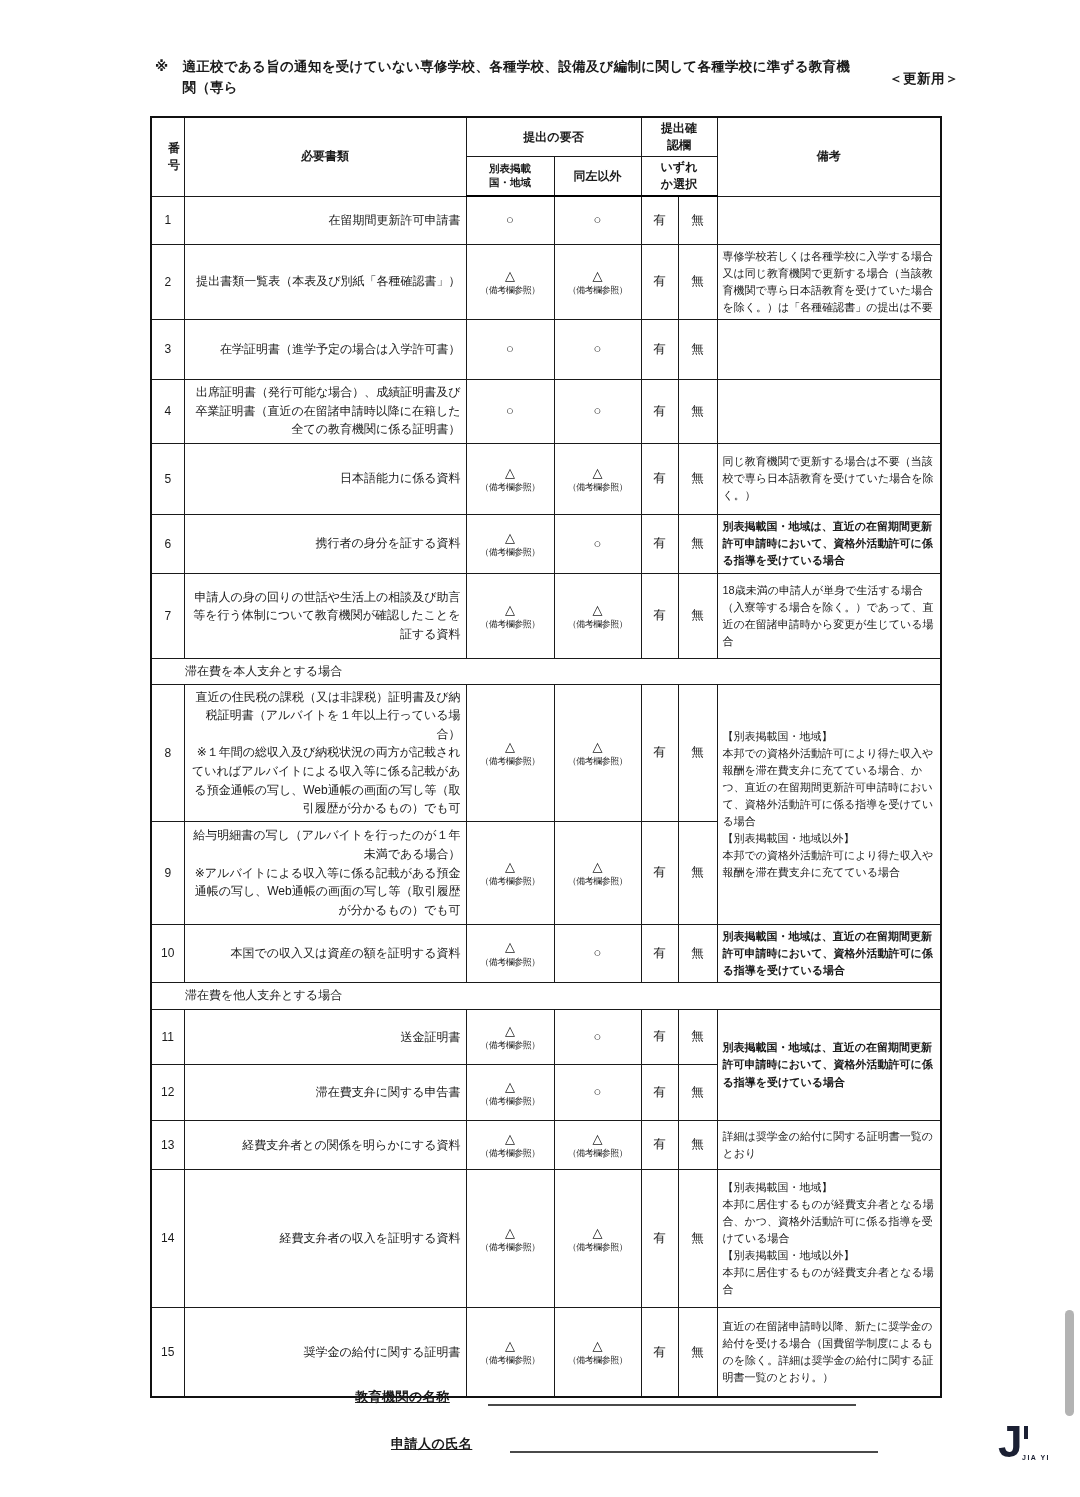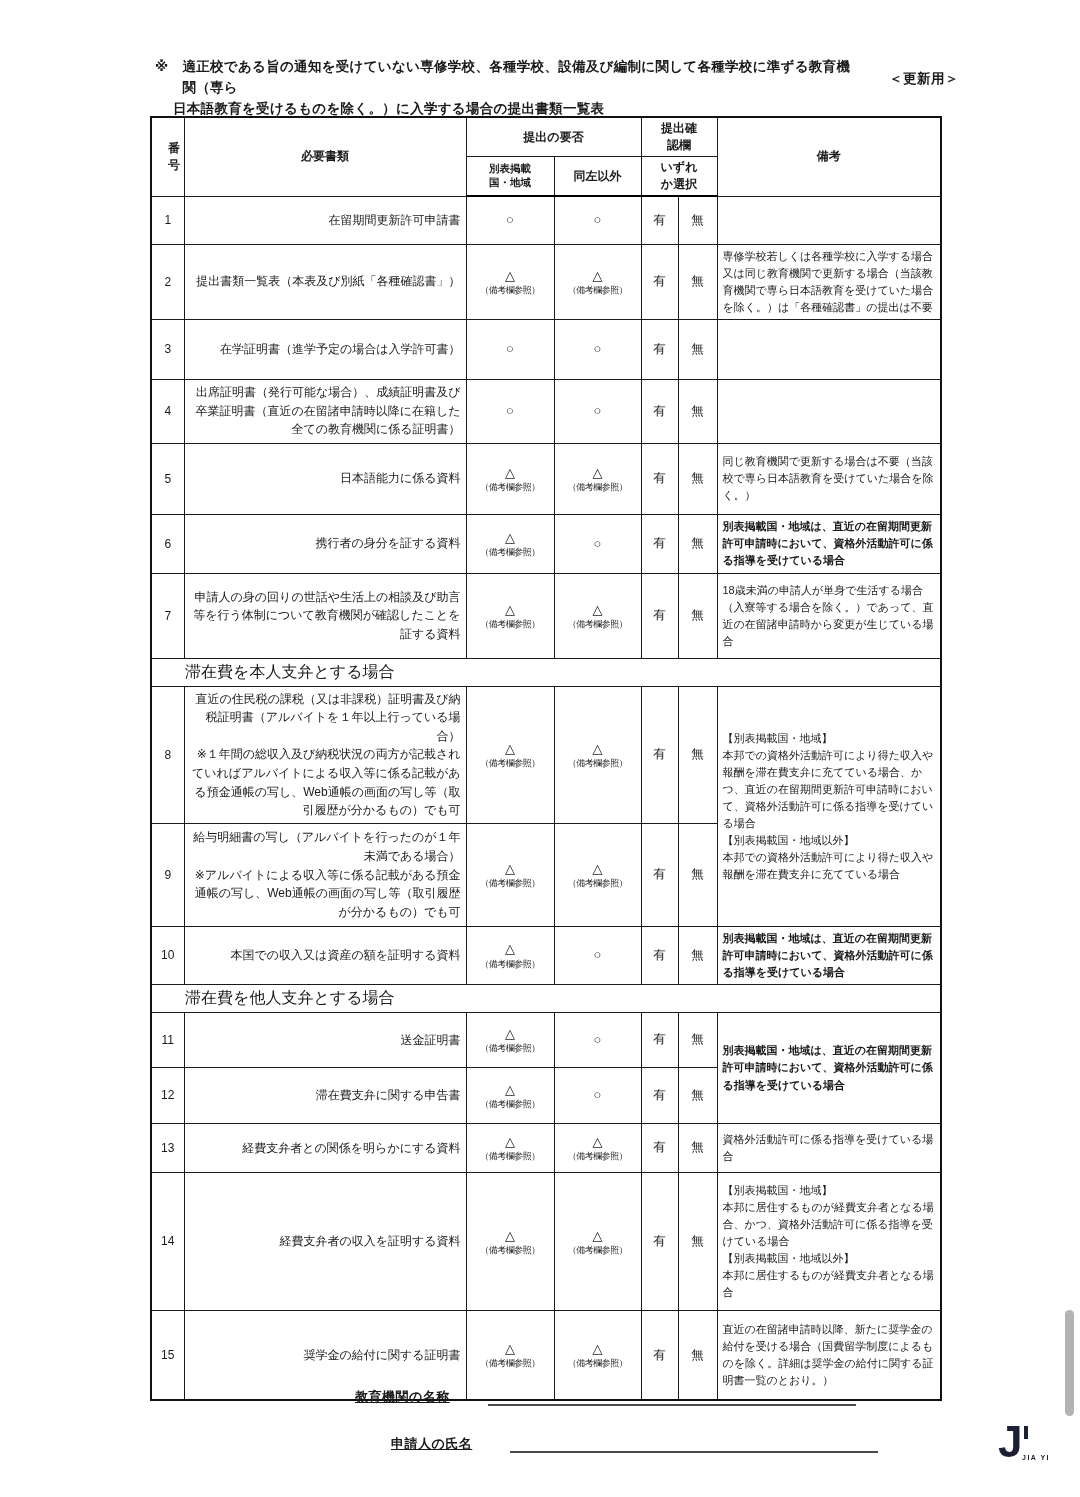--- a/index.html
+++ b/index.html
@@ -30,21 +30,21 @@
   .doc-table thead th{font-weight:bold;font-size:12px;text-align:center;padding:2px 16px;}
   .doc-table thead tr:last-child th{border-bottom:2px solid #000;}
   .cell-num{text-align:center;font-size:12px;}
   .cell-name{text-align:right;font-size:12px;line-height:1.55;white-space:pre-line;padding-left:7px;padding-right:6px;}
   .cell-mark{text-align:center;}
   .cell-mark .sym{font-size:13px;line-height:1.4;}
   .cell-mark .ref{font-size:9px;line-height:1.3;letter-spacing:-0.5px;color:#222;}
   .cell-yn{text-align:center;font-size:12.5px;}
   .cell-remark{text-align:left;font-size:11px;line-height:1.55;white-space:pre-line;padding-left:6px;padding-right:5px;}
   .cell-remark.bold{font-weight:bold;}
-  tr.section-row td{font-size:16px;text-align:left;padding-left:33px;font-weight:normal;}
+  tr.section-row td{font-size:12px;text-align:left;padding-left:33px;font-weight:normal;}
   
   .footer-field{position:absolute;left:355px;width:480px;display:flex;align-items:flex-end;}
   .footer-field .flabel{font-size:13px;font-weight:bold;text-decoration:underline;letter-spacing:.5px;white-space:nowrap;}
   .footer-field .fline{border-bottom:2px solid #4a4a4a;height:16px;margin-left:38px;flex:0 0 368px;}
   #field-school{top:1388px;}
   #field-applicant{top:1435px;padding-left:36px;}
   
   .logo{position:absolute;left:998px;top:1418px;width:60px;height:60px;color:#1b2033;}
   .logo .logo-j{position:absolute;left:0;top:0;font-size:44px;font-weight:800;line-height:48px;letter-spacing:0;}
   .logo .logo-tick{position:absolute;left:26px;top:8px;width:4px;height:13px;background:#1b2033;}
@@ -53,21 +53,20 @@
   .scroll-thumb{position:absolute;right:6px;top:1310px;width:9px;height:106px;background:#b3b3b3;border-radius:5px;}
 </style>
 </head>
 <body>
 
 <div class="title-block">
   <div class="title-line1">
     <span class="title-note-symbol">※</span>
     <span>適正校である旨の通知を受けていない専修学校、各種学校、設備及び編制に関して各種学校に準ずる教育機関（専ら</span>
   </div>
-  <div class="title-line2">日本語教育を受けるものを除く。）に入学する場合の提出書類一覧表</div>
 </div>
 <div class="usage-label">＜更新用＞</div>
 
 <table class="doc-table">
   <colgroup>
     <col style="width:33px">
       <col style="width:282px">
       <col style="width:88px">
     <col style="width:87px">
       <col style="width:37px">
@@ -274,21 +273,21 @@
         <td class="cell-mark">
           <div class="sym">△</div>
           <div class="ref">（備考欄参照）</div>
         </td>
         <td class="cell-mark">
           <div class="sym">△</div>
           <div class="ref">（備考欄参照）</div>
         </td>
         <td class="cell-yn">有</td>
         <td class="cell-yn">無</td>
-        <td class="cell-remark">資格外活動許可に係る指導を受けている場合</td>
+        <td class="cell-remark">詳細は奨学金の給付に関する証明書一覧のとおり</td>
       </tr>
       <tr style="height: 138px;">
         <td class="cell-num">14</td>
         <td class="cell-name">経費支弁者の収入を証明する資料</td>
         <td class="cell-mark">
           <div class="sym">△</div>
           <div class="ref">（備考欄参照）</div>
         </td>
         <td class="cell-mark">
           <div class="sym">△</div>

